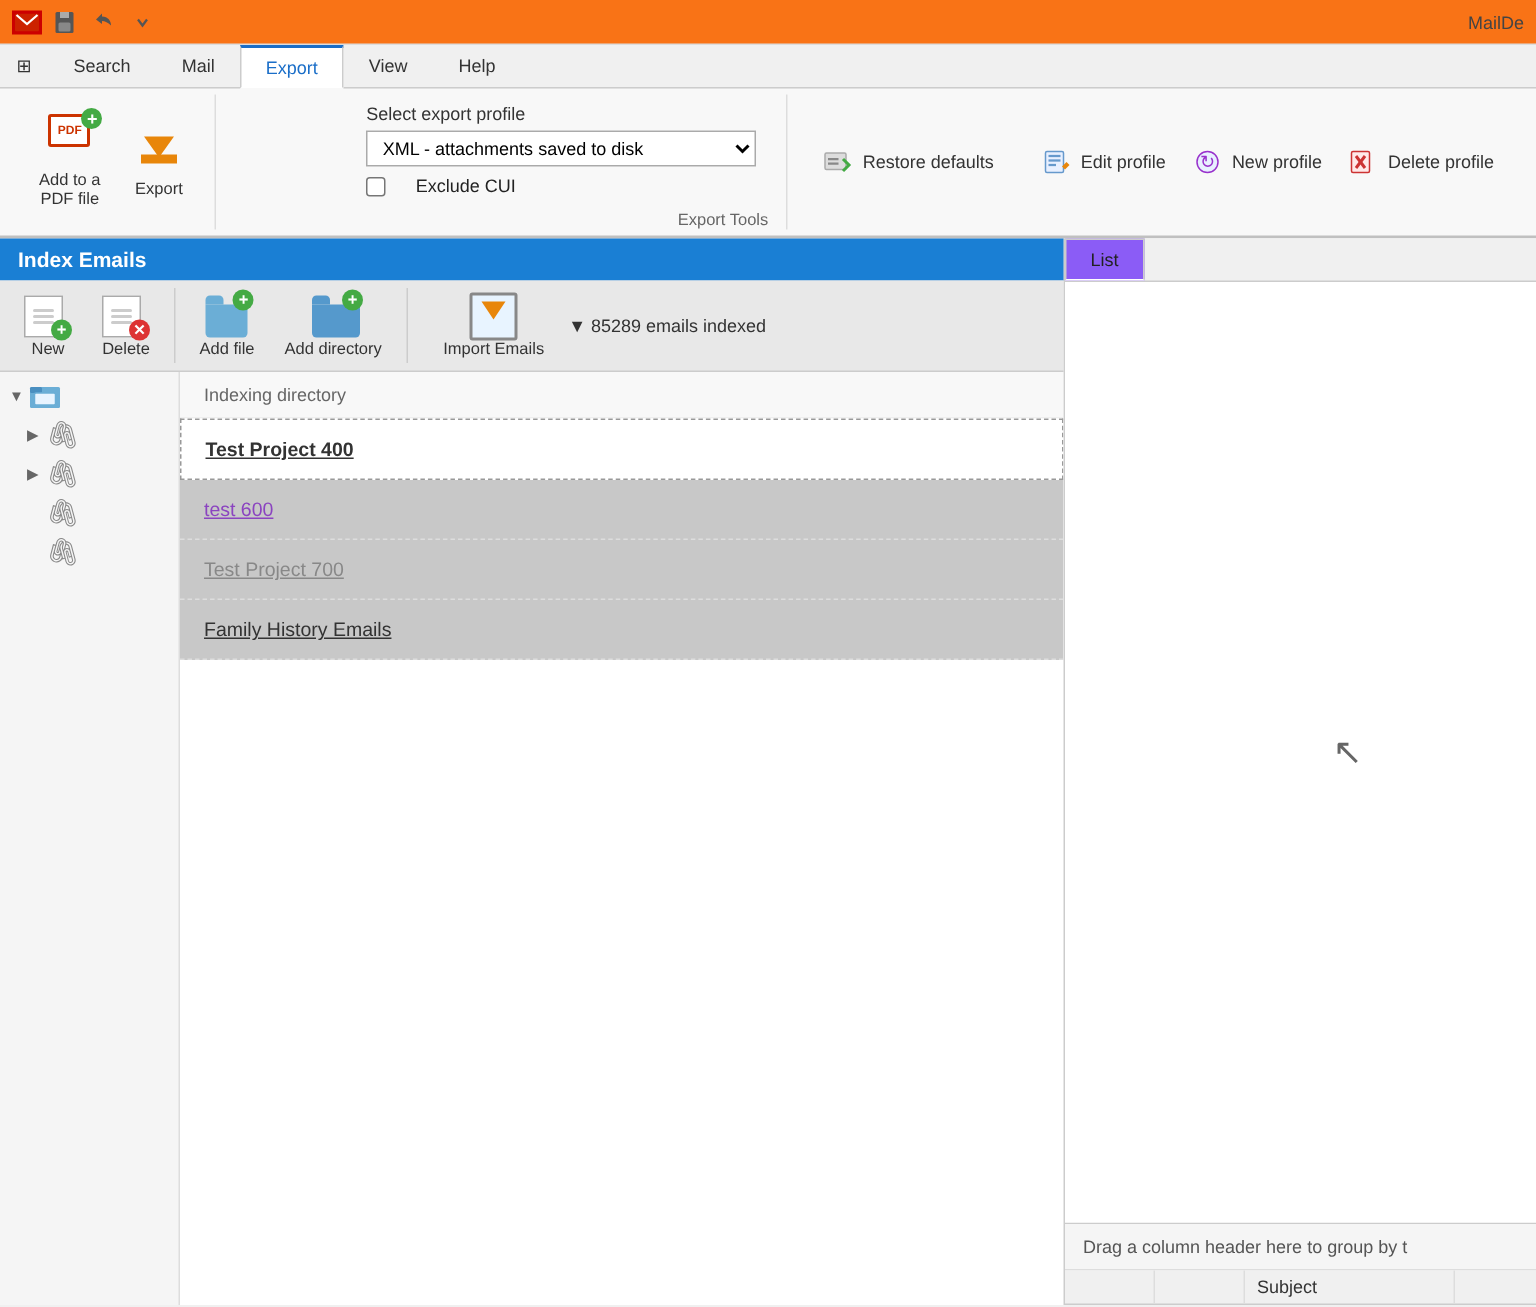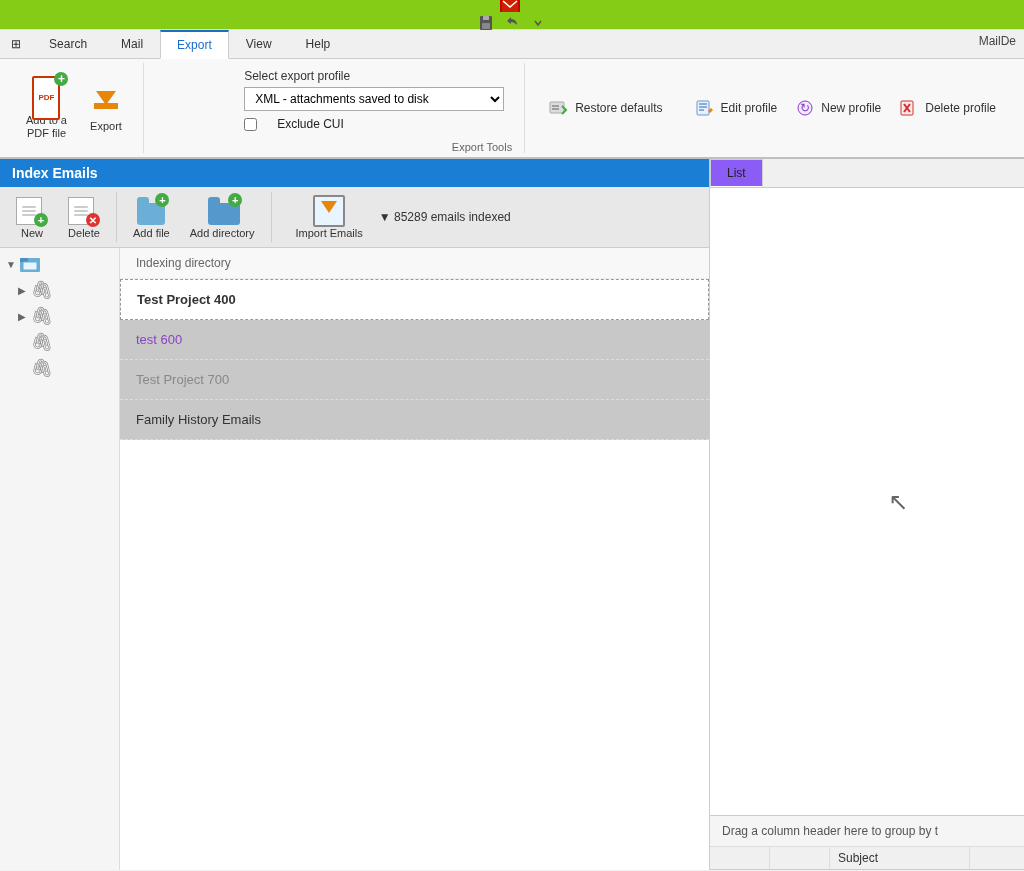--- a/index.html
+++ b/index.html
@@ -1,19 +1,19 @@
 <!DOCTYPE html>
 <html><head>
   <meta charset="utf-8">
   <style>
     * { box-sizing: border-box; margin: 0; padding: 0; }
     body { font-family: 'Segoe UI', Arial, sans-serif; font-size: 12px; background: #f0f0f0; color: #222; user-select: none; overflow: hidden; width: 1024px; height: 871px; }
 
     
-    #title-bar { height: 30px; background: #84cc16; display: flex; align-items: center; padding: 0 8px; border-bottom: 1px solid #ddd; flex-direction: column; }
+    #title-bar { height: 30px; background: #f97316; display: flex; align-items: center; padding: 0 8px; border-bottom: 1px solid #ddd; }
     #title-bar .logo { width: 20px; height: 16px; background: #cc0000; display: inline-flex; align-items: center; justify-content: center; margin-right: 4px; }
     #title-bar .logo svg { width: 16px; height: 12px; }
     #title-bar .quick-access { display: flex; align-items: center; gap: 4px; }
     #title-bar .qa-btn { width: 22px; height: 22px; display: flex; align-items: center; justify-content: center; cursor: pointer; }
     #title-bar .app-name { margin-left: auto; font-size: 12px; color: #444; }
 
     
     #ribbon { background: #f8f8f8; border-bottom: 2px solid #c0c0c0; }
     #ribbon-tabs { display: flex; background: #f0f0f0; border-bottom: 1px solid #ccc; }
     .ribbon-tab { padding: 6px 16px; font-size: 12px; cursor: pointer; border: 1px solid transparent; color: #333; }
@@ -63,21 +63,21 @@
     #tree-panel { width: 120px; background: #f5f5f5; border-right: 1px solid #ddd; padding: 4px; overflow-y: auto; }
     .tree-root { display: flex; flex-direction: column; gap: 2px; }
     .tree-item { display: flex; align-items: center; gap: 2px; padding: 2px; cursor: pointer; }
     .tree-arrow { font-size: 10px; color: #666; width: 10px; }
     .tree-icon { width: 24px; height: 20px; display: flex; align-items: center; justify-content: center; }
     .tree-child { margin-left: 12px; }
 
     #project-panel { flex: 1; background: #fff; overflow-y: auto; }
     .project-header { padding: 8px 16px; font-size: 12px; color: #666; background: #f8f8f8; border-bottom: 1px solid #eee; }
     .project-list { display: flex; flex-direction: column; }
-    .project-item { padding: 12px 16px; border-bottom: 1px dashed #ddd; cursor: pointer; font-size: 13px; color: #333; }
+    .project-item { padding: 12px 16px; border-bottom: 1px dashed #ddd; cursor: pointer; font-size: 13px; color: #333; text-decoration: underline; }
     .project-item.highlighted { color: #8b44c0; }
     .project-item.selected-group { background: #c8c8c8; }
     .project-item.muted { color: #888; }
     .project-item:first-child { border: 1px dashed #999; background: #fff; }
 
     
     #right-panel { flex: 1; display: flex; flex-direction: column; background: #fff; }
     #right-tabs { border-bottom: 1px solid #ccc; background: #f0f0f0; display: flex; }
     .right-tab { padding: 6px 16px; font-size: 12px; cursor: pointer; border: 1px solid transparent; }
     .right-tab.active { background: #8b5cf6; border-color: #ccc #ccc #fff; }
@@ -85,21 +85,21 @@
     .cursor-indicator { position: absolute; top: 50%; left: 60%; transform: translate(-50%, -50%); color: #666; font-size: 24px; }
 
     #right-bottom { border-top: 1px solid #ccc; }
     .drag-hint { padding: 8px 12px; font-size: 12px; color: #555; background: #f5f5f5; border-bottom: 1px solid #ddd; }
     .col-headers { display: flex; background: #f0f0f0; border-bottom: 1px solid #ccc; }
     .col-header { padding: 4px 8px; font-size: 12px; color: #333; border-right: 1px solid #ddd; min-width: 60px; }
     .col-header.wide { min-width: 140px; }
 
     
     .pdf-icon { width: 36px; height: 36px; position: relative; }
-    .pdf-icon .pdf-body { width: 28px; height: 44px; background: #fff; border: 2px solid #cc3300; border-radius: 2px; position: absolute; top: 0; left: 4px; display: flex; align-items: center; justify-content: center; }
+    .pdf-icon .pdf-body { width: 28px; height: 22px; background: #fff; border: 2px solid #cc3300; border-radius: 2px; position: absolute; top: 0; left: 4px; display: flex; align-items: center; justify-content: center; }
     .pdf-icon .pdf-text { font-size: 8px; font-weight: bold; color: #cc3300; }
     .pdf-icon .green-plus { position: absolute; top: -4px; right: -4px; width: 14px; height: 14px; background: #44aa44; border-radius: 50%; color: white; font-size: 12px; display: flex; align-items: center; justify-content: center; font-weight: bold; }
 
     
     .export-icon { width: 36px; height: 36px; display: flex; flex-direction: column; align-items: center; justify-content: center; }
     .export-arrow { width: 0; height: 0; border-left: 10px solid transparent; border-right: 10px solid transparent; border-top: 14px solid #e8860a; }
     .export-base { width: 24px; height: 6px; background: #e8860a; margin-top: -2px; }
 
     
     .new-icon { position: relative; width: 32px; height: 32px; }

